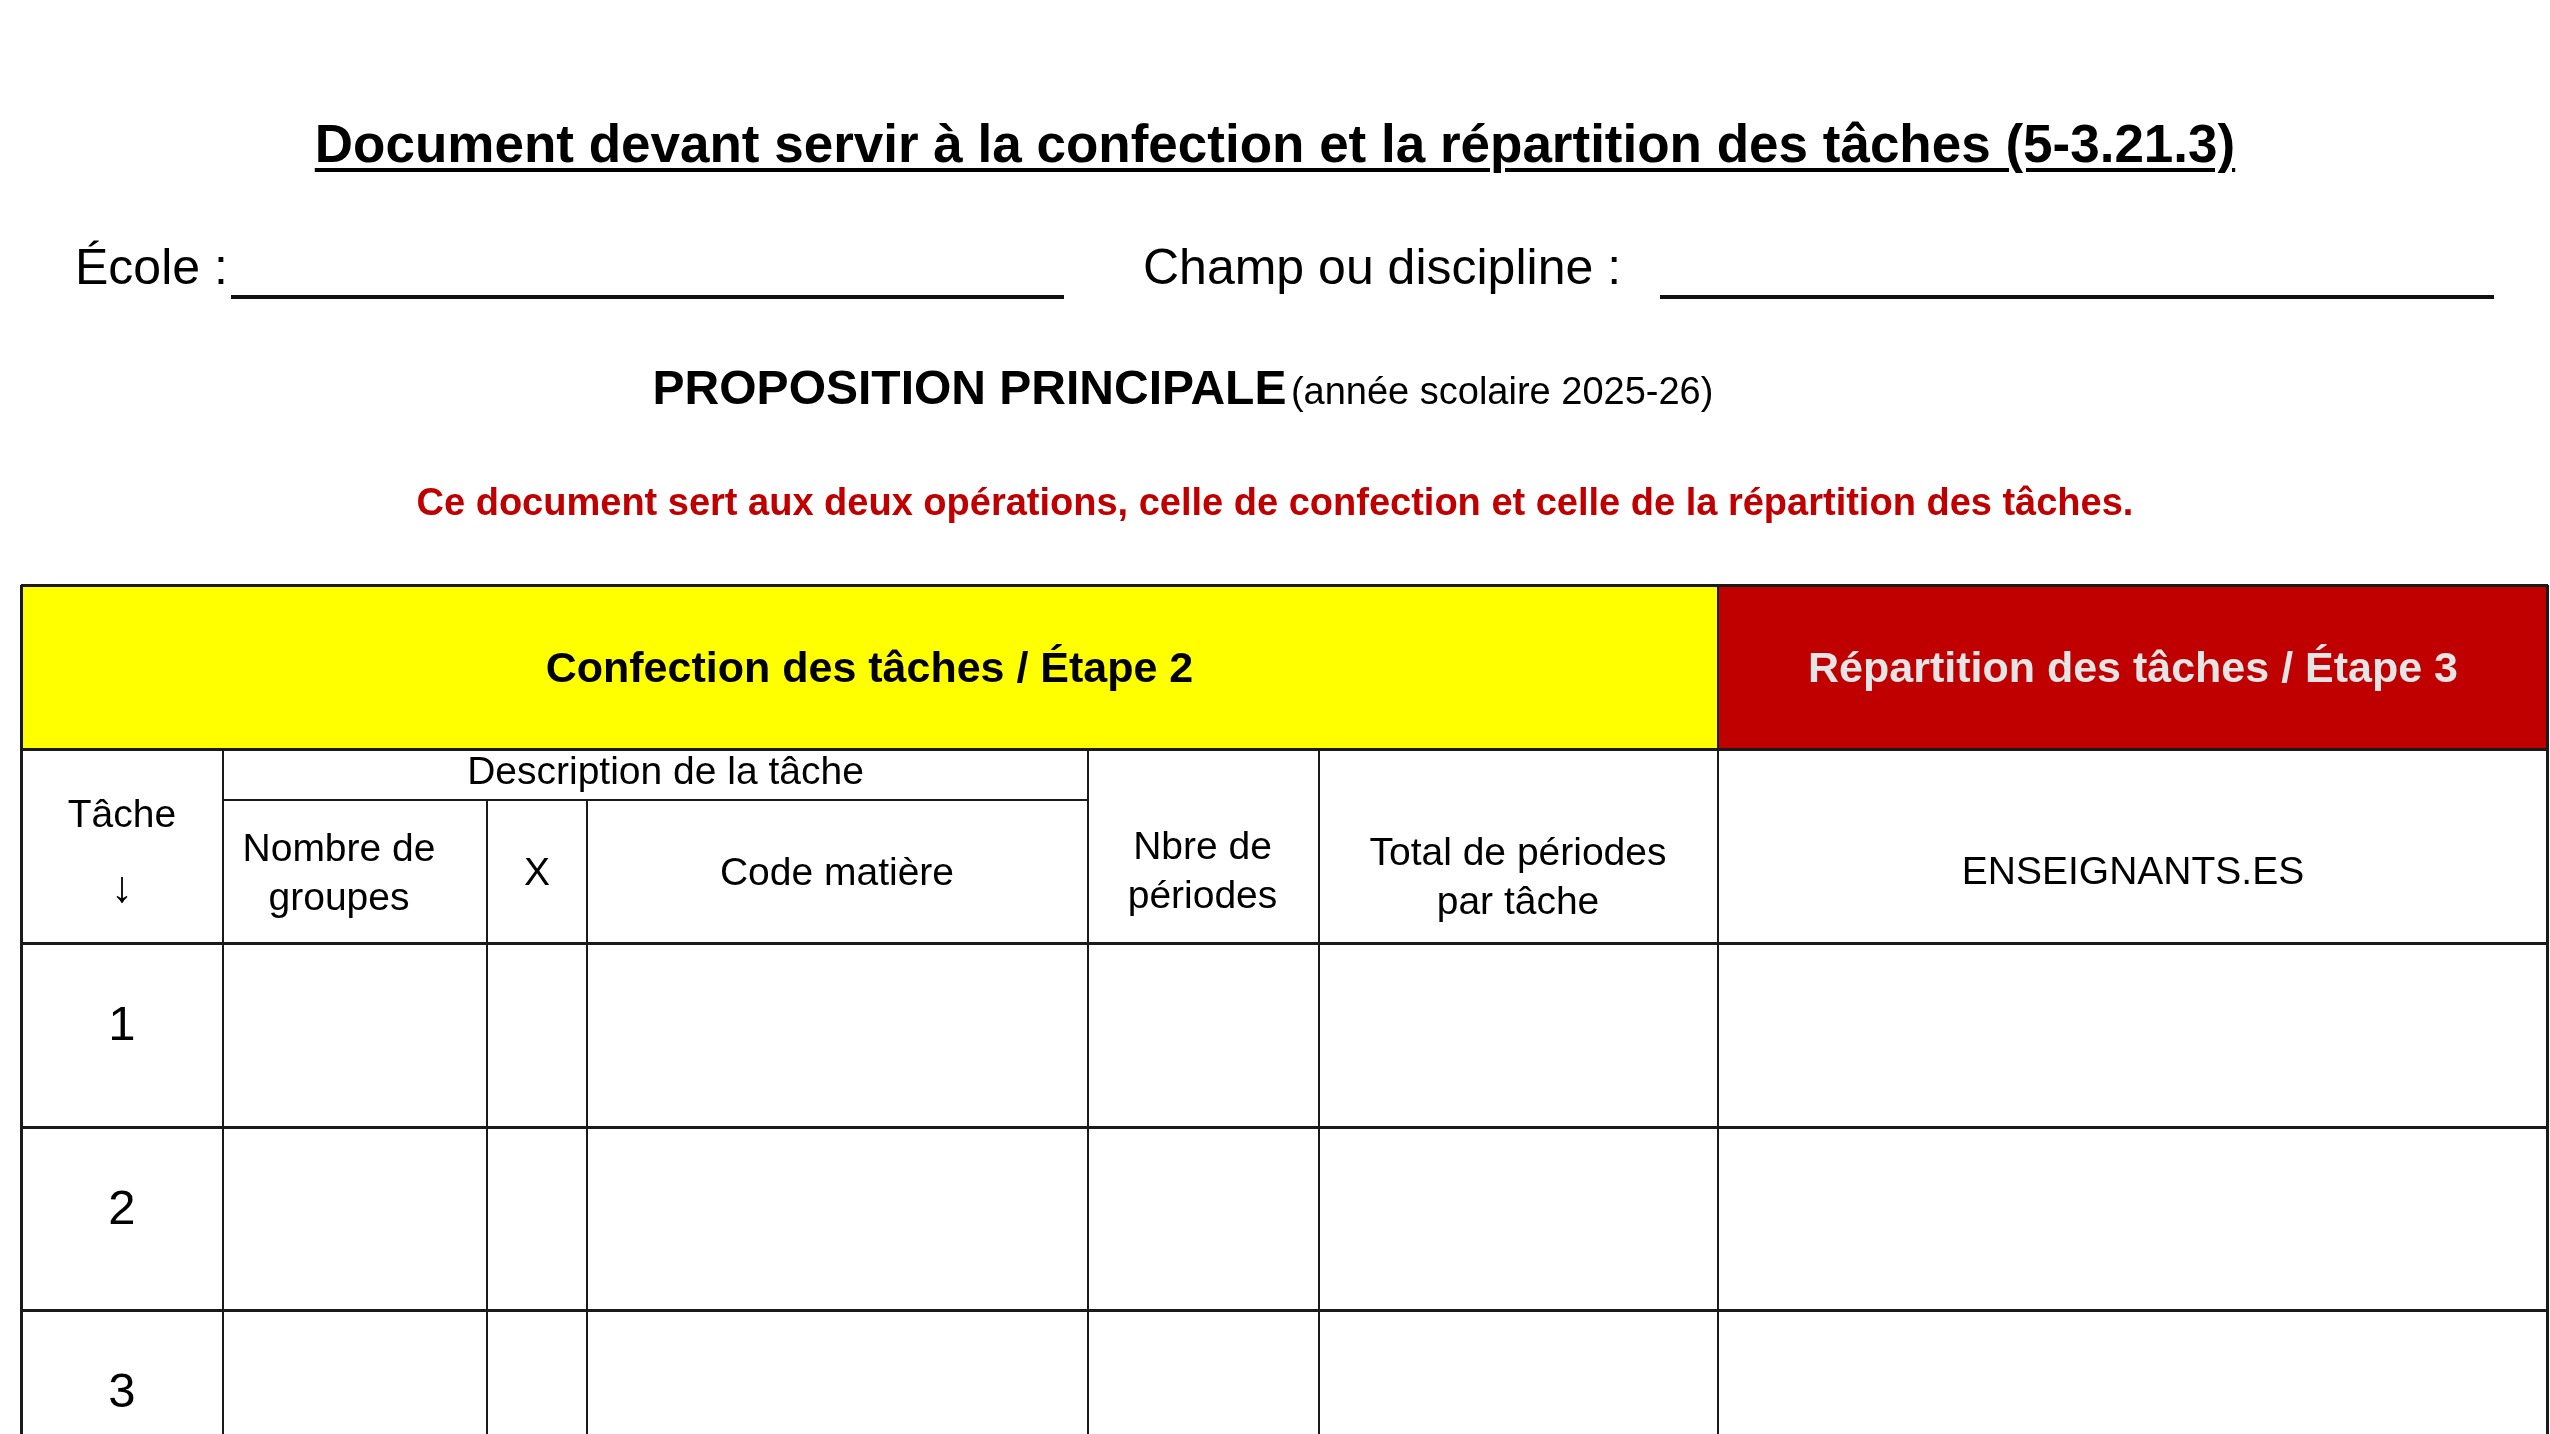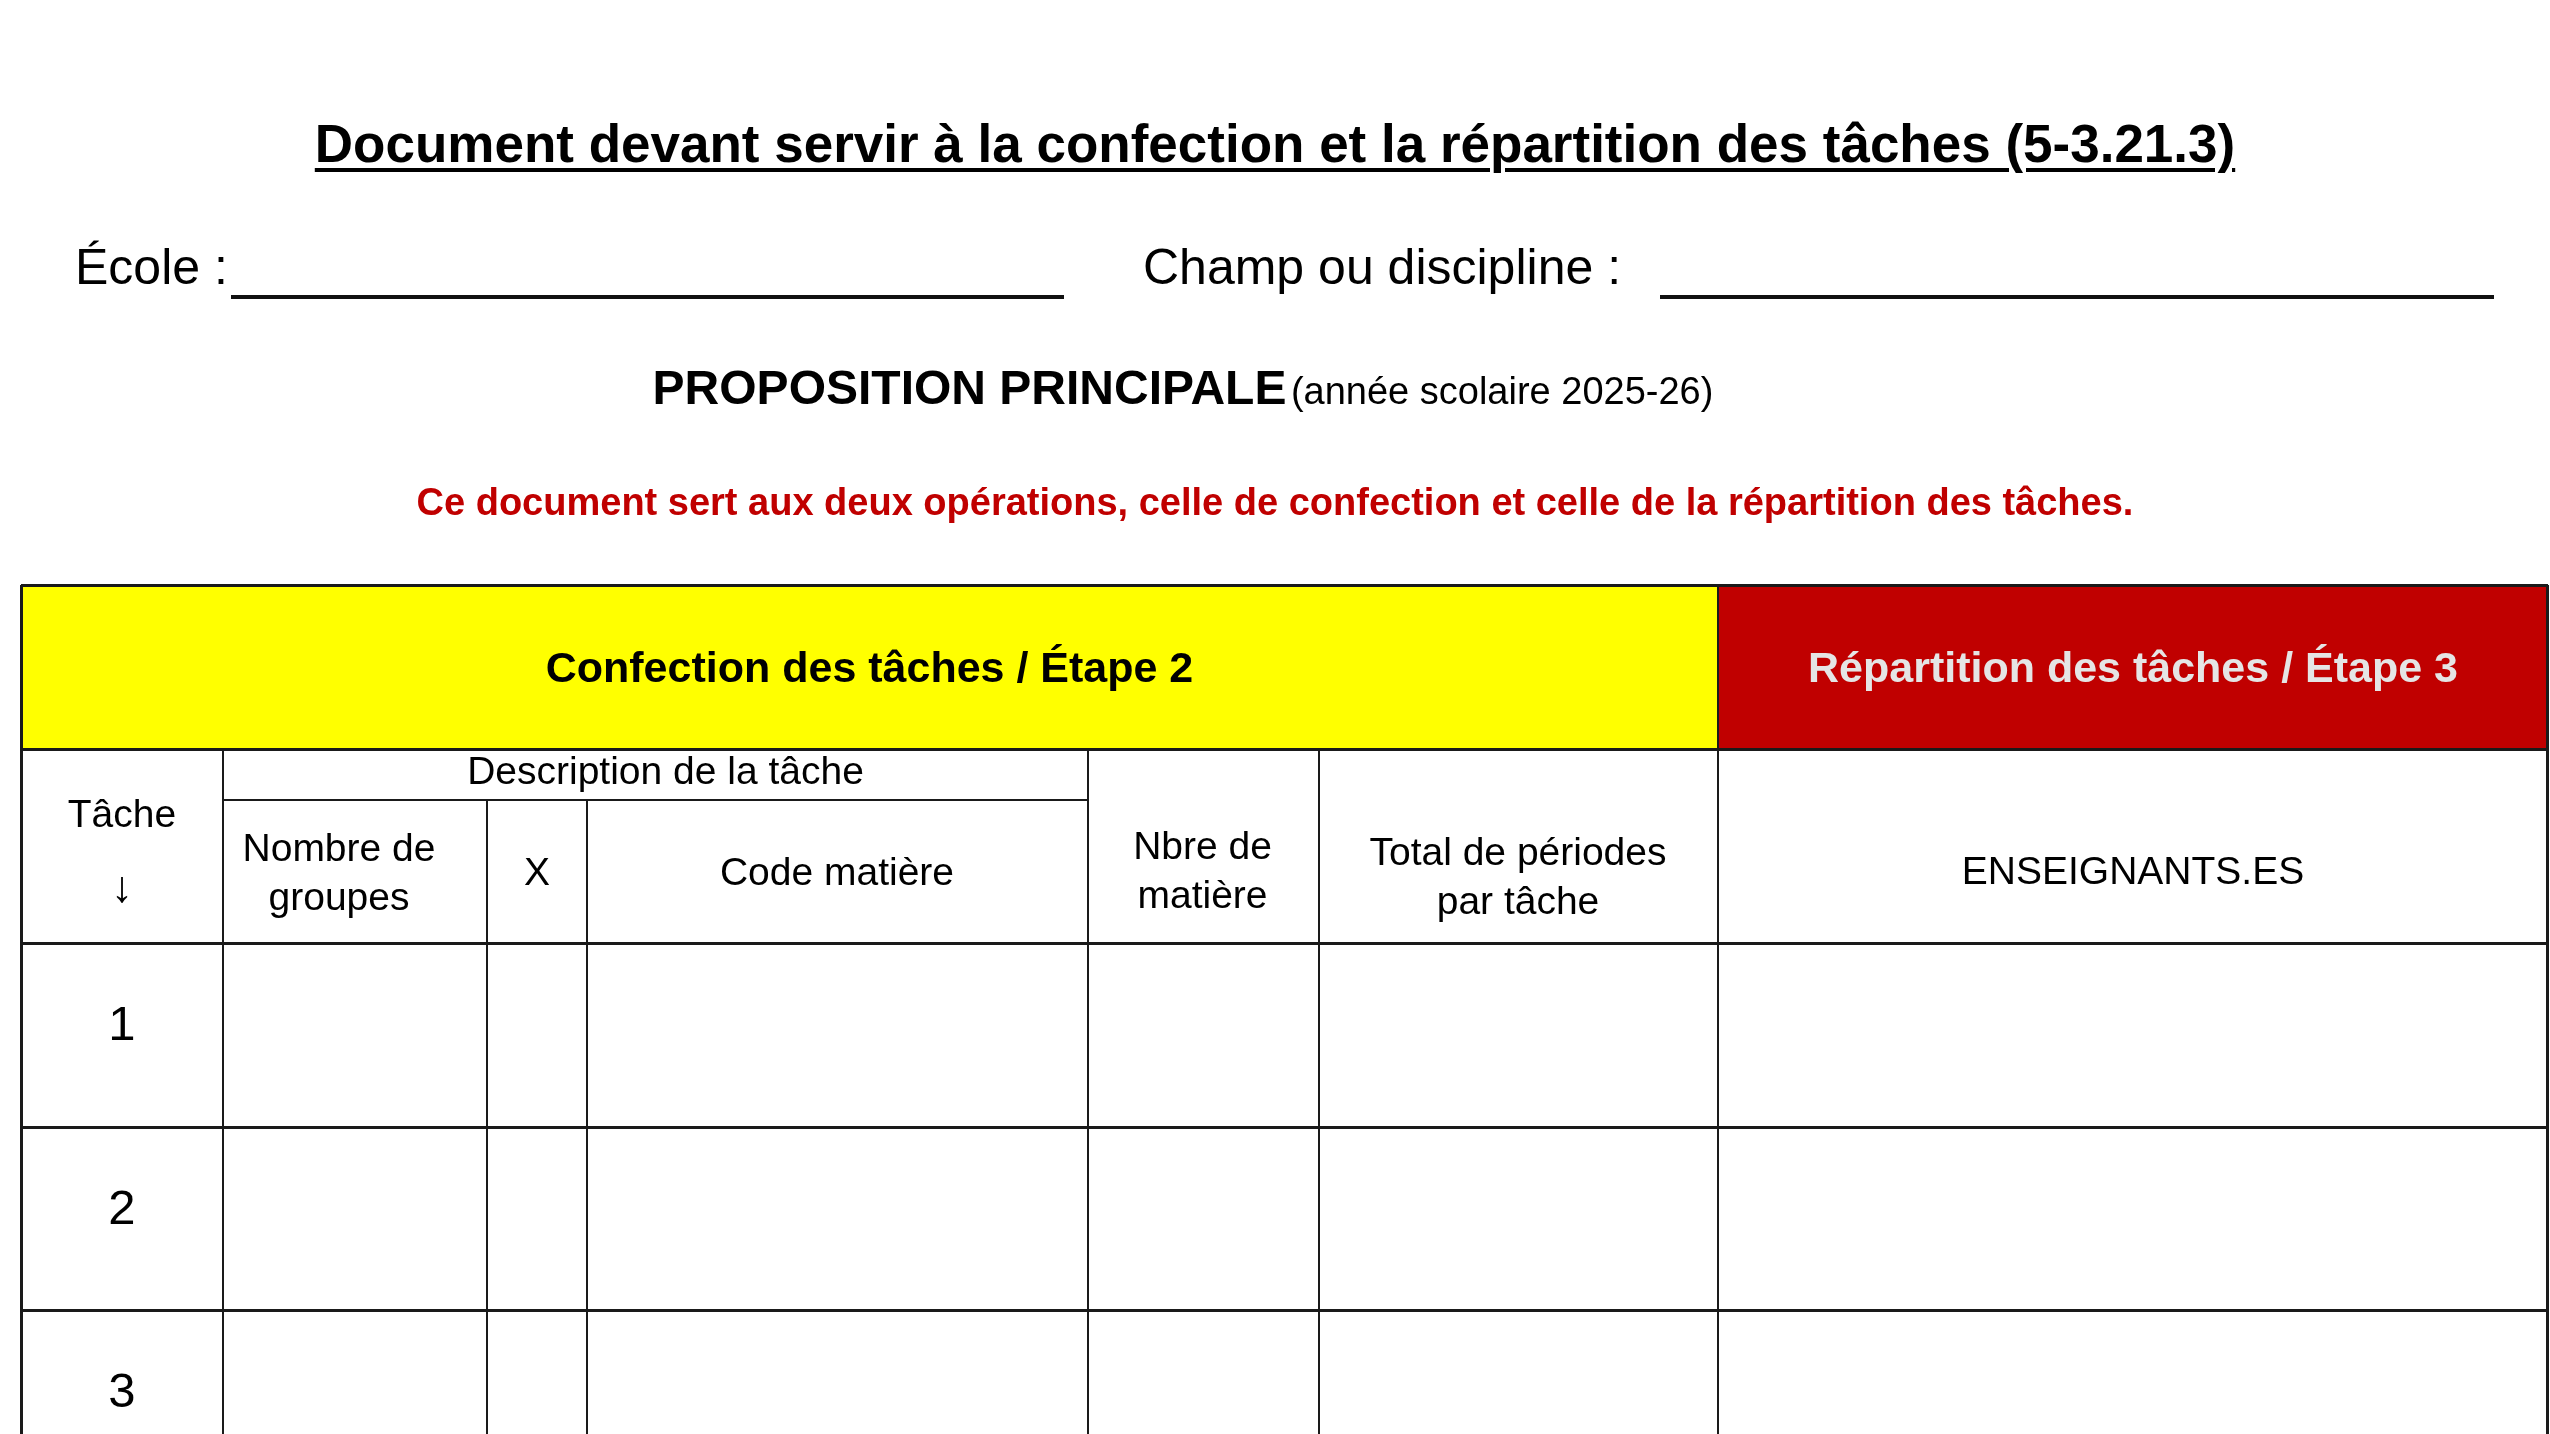--- a/index.html
+++ b/index.html
@@ -74,21 +74,21 @@
     <span>groupes</span>
   </div>
   <div class="cell hdr" style="left:466px; top:215px; width:100px; height:143px;">
     <span>X</span>
   </div>
   <div class="cell hdr" style="left:566px; top:215px; width:500px; height:143px;">
     <span>Code matière</span>
   </div>
   <div class="cell hdr" style="left:1066px; top:164px; width:231px; height:194px; flex-direction:column; padding-top:48px;">
     <span>Nbre de</span>
-    <span>matière</span>
+    <span>périodes</span>
   </div>
   <div class="cell hdr" style="left:1297px; top:164px; width:400px; height:194px; flex-direction:column; padding-top:48px;margin-top:6px;">
     <span>Total de périodes</span>
     <span>par tâche</span>
   </div>
   <div class="cell hdr" style="left:1697px; top:164px; width:830px; height:194px; padding-top:48px;">
     <span>ENSEIGNANTS.ES</span>
   </div>
 
   <div class="cell rownum" style="left:0; top:358px; width:202px; height:184px; padding-bottom:24px;">

